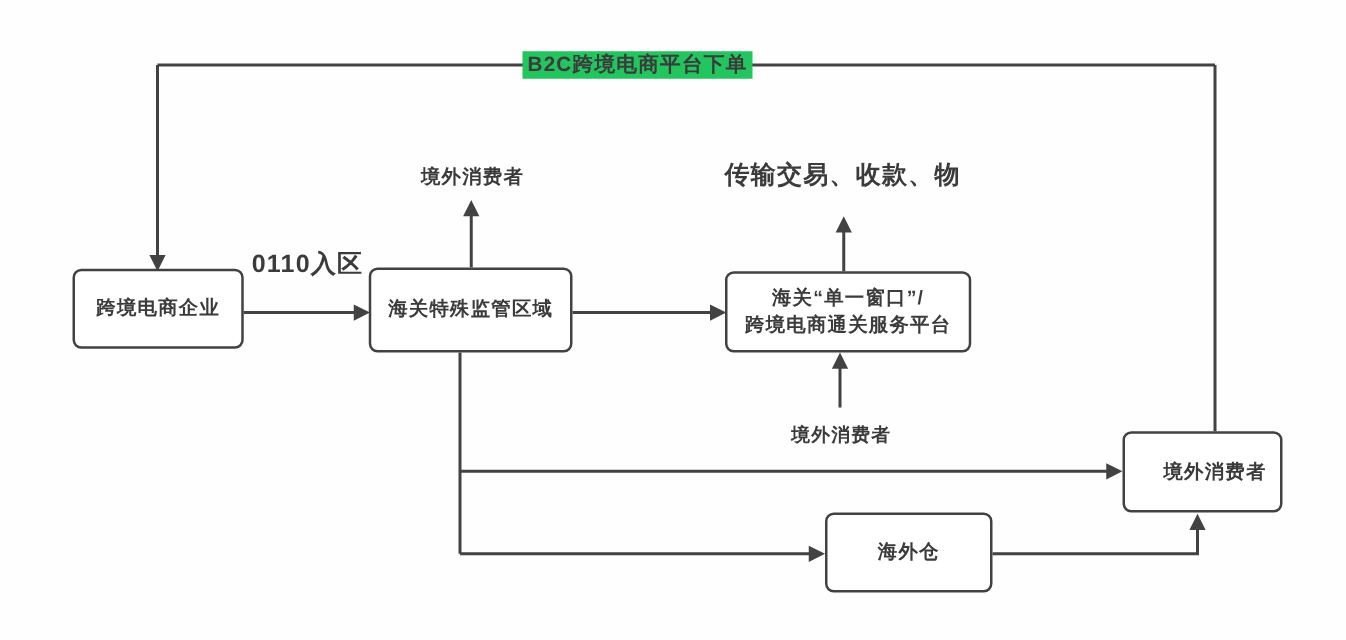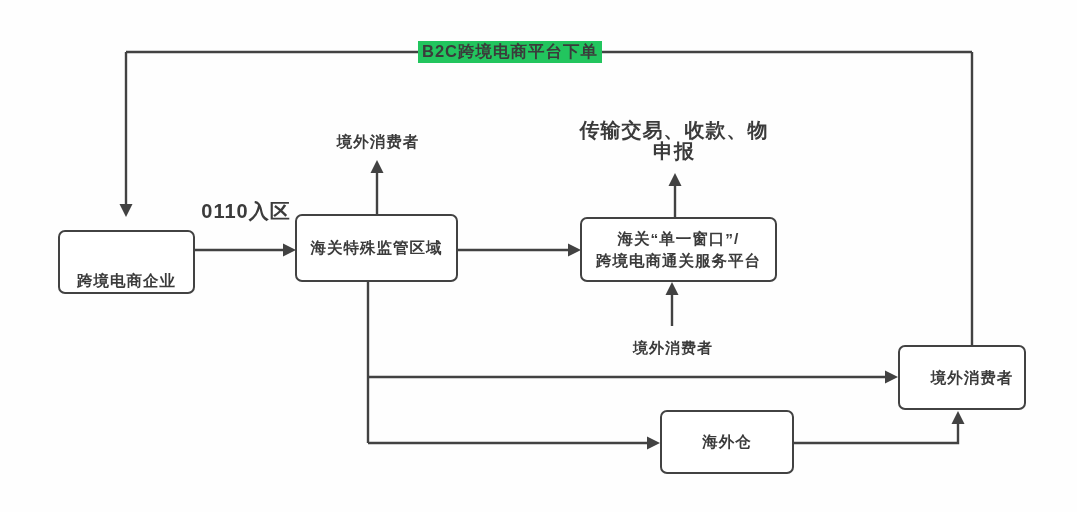--- a/index.html
+++ b/index.html
@@ -72,21 +72,21 @@
       <polygon points="377,160 370.5,173 383.5,173"></polygon>
       <polygon points="581,250 568,243.5 568,256.5"></polygon>
       <polygon points="675,173 668.5,186 681.5,186"></polygon>
       <polygon points="672,282 665.5,295 678.5,295"></polygon>
       <polygon points="898,377 885,370.5 885,383.5"></polygon>
       <polygon points="660,443 647,436.5 647,449.5"></polygon>
       <polygon points="958,411 951.5,424 964.5,424"></polygon>
     </g>
   </svg>
 
-  <div class="node" style="left:58px; top:230px; width:137px; height:64px;justify-content:flex-end;">
+  <div class="node" style="left:58px; top:215px; width:137px; height:64px;">
     <span>跨境电商企业</span>
   </div>
 
   <div class="node" style="left:580px; top:217px; width:197px; height:65px;">
     <span>海关“单一窗口”/</span>
     <span>跨境电商通关服务平台</span>
   </div>
 
   <div class="node" style="left:295px; top:214px; width:163px; height:68px;">
     <span>海关特殊监管区域</span>
@@ -101,18 +101,17 @@
   </div>
 
   <div class="edge-label on-line" style="left:510px; top:52px; font-size:16.5px; letter-spacing:1px;">B2C跨境电商平台下单</div>
 
   <div class="edge-label" style="left:246px; top:211px; font-size:20px; letter-spacing:1px;">0110入区</div>
 
   <div class="edge-label" style="left:378px; top:142px; font-size:15.5px; letter-spacing:1px;">境外消费者</div>
 
   <div class="edge-label" style="left:674px; top:141px; font-size:20px; line-height:21px; letter-spacing:1px;">
     <div>传输交易、收款、物</div>
-    <div>申报</div>
   </div>
 
   <div class="edge-label" style="left:673px; top:348px; font-size:15px; letter-spacing:1px;">境外消费者</div>
 
 </div>
 
 </body></html>

